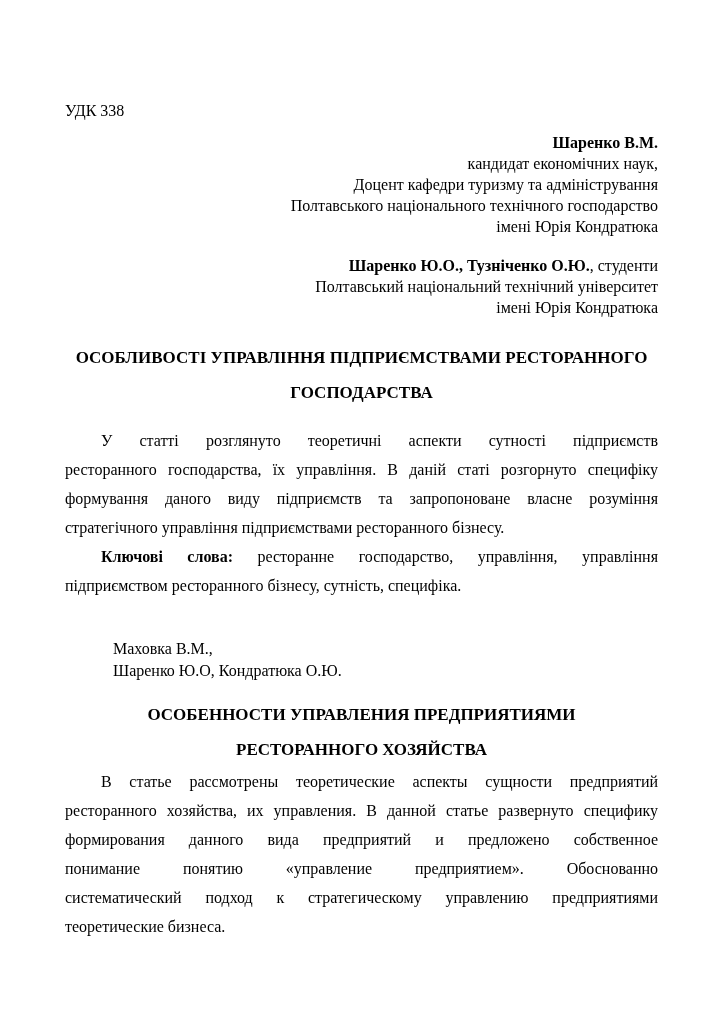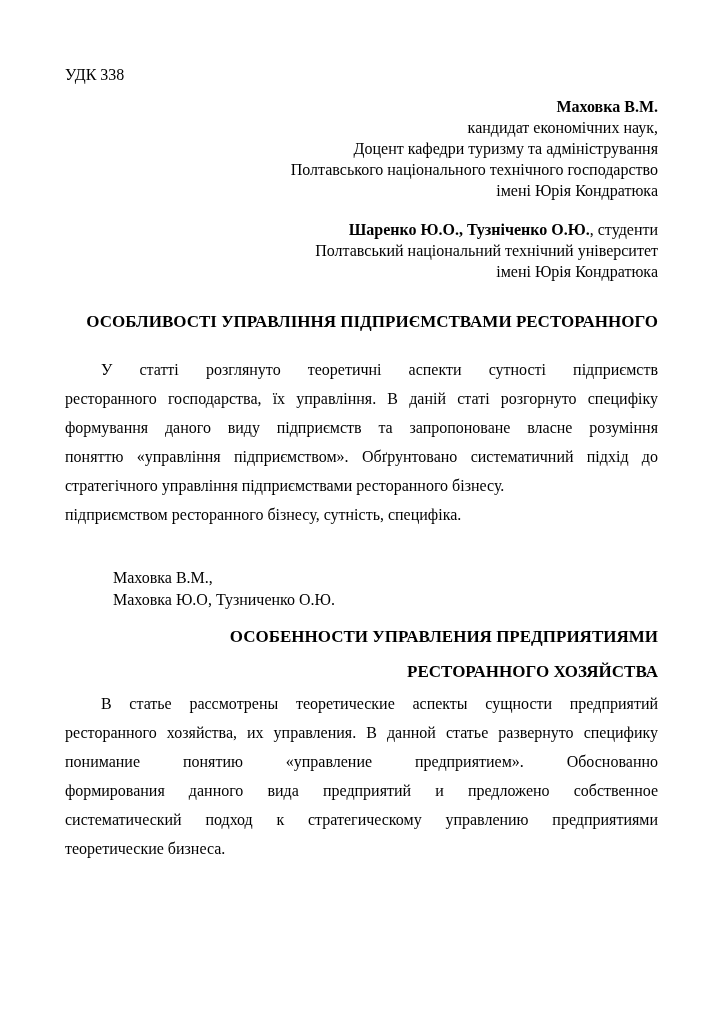--- a/index.html
+++ b/index.html
@@ -12,45 +12,45 @@
     width: 724px;
     height: 1024px;
     margin: 0 auto;
     background: #ffffff;
     font-family: "Liberation Serif", "DejaVu Serif", serif;
     color: #000000;
     overflow: hidden;
   }
   .content {
     box-sizing: border-box;
-    padding: 64px 66px 0 65px;
+    padding: 100px 66px 0 65px;
     width: 724px;
   }
   .udc {
     font-size: 16px;
     line-height: 21px;
   }
   .right-block {
     text-align: right;
     font-size: 16px;
     line-height: 21px;
   }
   .right-block .line { display: block; }
   .b { font-weight: bold; }
   .author-block-1 { margin-top: 11px; }
   .author-block-2 { margin-top: 18px; }
   .doc-title {
     margin-top: 22px;
-    text-align: right;
+    text-align: center;
     font-weight: bold;
     font-size: 17px;
     line-height: 35px;
   }
   .doc-title .line { display: block; }
-  .title-ru { margin-top: 8px; }
+  .title-ru { margin-top: 15px; }
   .abstract { margin-top: 16px; }
   .abstract-ru { margin-top: 0; }
   .body-line {
     font-size: 16px;
     line-height: 29px;
     text-align: justify;
     text-align-last: justify;
     -moz-text-align-last: justify;
   }
   .body-line.last {
@@ -69,62 +69,66 @@
 </style>
 </head>
 <body>
 
 <div class="page">
   <div class="content">
 
     <div class="udc">УДК 338</div>
 
     <div class="right-block author-block-1">
-      <span class="line b">Маховка В.М.</span>
+      <span class="line b">Шаренко В.М.</span>
       <span class="line">кандидат економічних наук,</span>
       <span class="line">Доцент кафедри туризму та адміністрування</span>
       <span class="line">Полтавського національного технічного господарство</span>
       <span class="line">імені Юрія Кондратюка</span>
     </div>
 
     <div class="right-block author-block-2">
       <span class="line"><span class="b">Шаренко Ю.О., Тузніченко О.Ю.</span><span>, студенти</span></span>
       <span class="line">Полтавський національний технічний університет</span>
       <span class="line">імені Юрія Кондратюка</span>
     </div>
 
     <div class="doc-title">
       <span class="line">ОСОБЛИВОСТІ УПРАВЛІННЯ ПІДПРИЄМСТВАМИ РЕСТОРАННОГО</span>
+      <span class="line">ГОСПОДАРСТВА</span>
     </div>
 
     <div class="abstract">
       <div class="body-line indent">У статті розглянуто теоретичні аспекти сутності підприємств</div>
       <div class="body-line">ресторанного господарства, їх управління. В даній статі розгорнуто специфіку</div>
       <div class="body-line">формування даного виду підприємств та запропоноване власне розуміння</div>
-      <div class="body-line">поняттю «управління підприємством». Обґрунтовано систематичний підхід до</div>
       <div class="body-line last">стратегічного управління підприємствами ресторанного бізнесу.</div>
     </div>
 
     <div>
+      <div class="body-line indent">
+        <span class="b">Ключові слова:</span>
+        <span>ресторанне господарство, управління, управління</span>
+      </div>
       <div class="body-line last">підприємством ресторанного бізнесу, сутність, специфіка.</div>
     </div>
 
     <div class="authors-plain">
       <span class="line">Маховка В.М.,</span>
-      <span class="line">Маховка Ю.О, Тузниченко О.Ю.</span>
+      <span class="line">Шаренко Ю.О, Кондратюка О.Ю.</span>
     </div>
 
     <div class="doc-title title-ru">
       <span class="line">ОСОБЕННОСТИ УПРАВЛЕНИЯ ПРЕДПРИЯТИЯМИ</span>
       <span class="line">РЕСТОРАННОГО ХОЗЯЙСТВА</span>
     </div>
 
     <div class="abstract abstract-ru">
       <div class="body-line indent">В статье рассмотрены теоретические аспекты сущности предприятий</div>
       <div class="body-line">ресторанного хозяйства, их управления. В данной статье развернуто специфику</div>
+      <div class="body-line">формирования данного вида предприятий и предложено собственное</div>
       <div class="body-line">понимание понятию «управление предприятием». Обоснованно</div>
-      <div class="body-line">формирования данного вида предприятий и предложено собственное</div>
       <div class="body-line">систематический подход к стратегическому управлению предприятиями</div>
       <div class="body-line last">теоретические бизнеса.</div>
     </div>
 
   </div>
 </div>
 
 </body></html>

